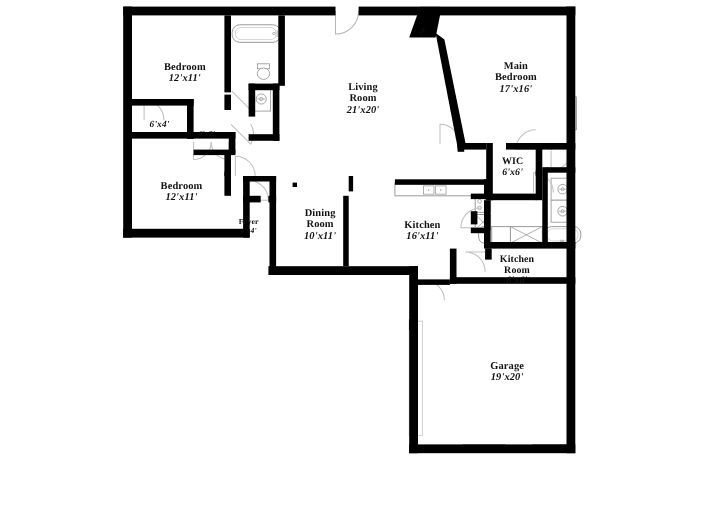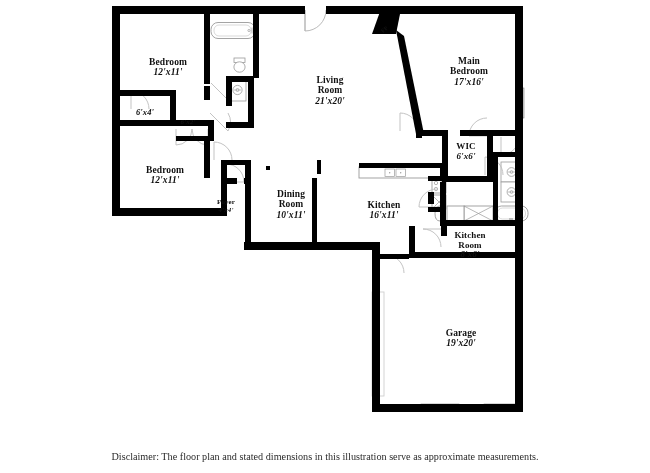--- a/index.html
+++ b/index.html
@@ -274,14 +274,13 @@
     <div class="label" style="left: 466px; top: 142px; font-size: 9px; transform: translateX(-50%);"><span class="nm">WIC</span><span class="dim">6'x6'</span></div>
     <div class="label" style="left: 470px; top: 231px; font-size: 9px; transform: translateX(-50%);"><span class="nm">Kitchen</span><span class="nm">Room</span><span class="dim">8'x6'</span></div>
     <div class="label" style="left: 461px; top: 328px; font-size: 9.5px; transform: translateX(-50%);"><span class="nm">Garage</span><span class="dim">19'x20'</span></div>
     <div class="label" style="left: 145px; top: 108px; font-size: 8.5px; transform: translateX(-50%);"><span class="dim">6'x4'</span></div>
     <div class="label" style="left: 188px; top: 119px; font-size: 7px; transform: translateX(-50%);"><span class="dim">6'x2'</span></div>
     <div class="label" style="left: 226px; top: 167px; font-size: 7px; transform: translateX(-50%); margin-top: 32px;"><span class="nm">Foyer</span><span class="dim">4'x4'</span></div>
     <div class="label" style="left: 385px; top: 27px; font-size: 5.5px; transform: translateX(-50%) rotate(-42deg);"><span class="nm">FP</span></div>
   </div>
 
 <div class="disclaimer">
-  <span>Disclaimer: The floor plan and stated dimensions in this illustration serve as approximate measurements.</span>
 </div>
 
 </body></html>

